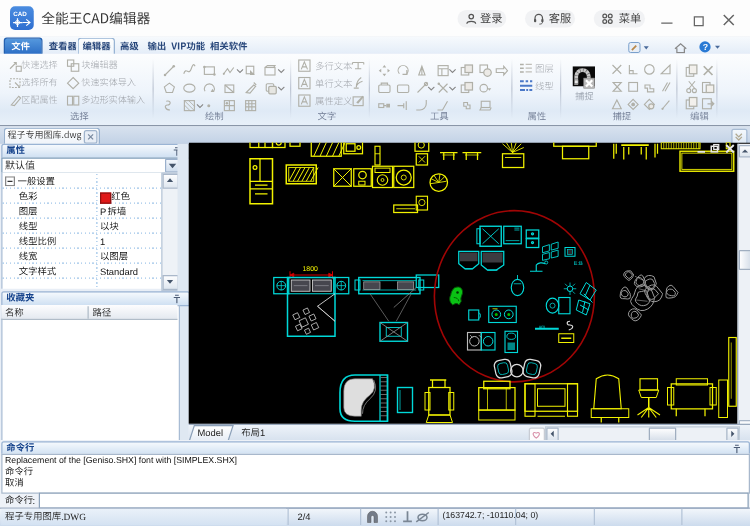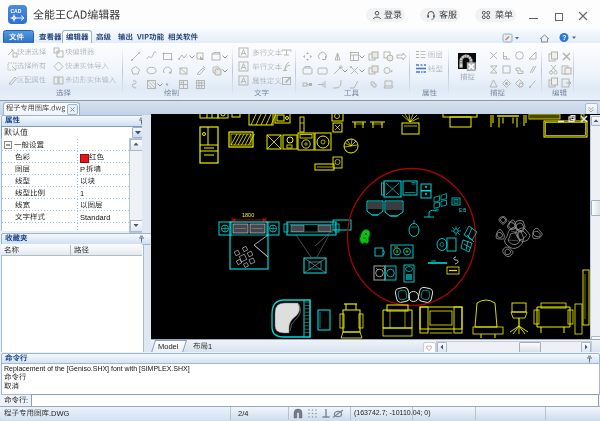--- a/index.html
+++ b/index.html
@@ -1093,21 +1093,21 @@
 <div style="position:absolute;left:4px;top:409px;width:45px;height:9px;">
       <svg width="45.0" height="9.4" viewBox="0 0 45.0 9.4" fill="#222">
         <path transform="translate(0.00,6.60) scale(0.00750,-0.00750)" d="M526 737H839V544H526ZM463 796V486H904V796ZM448 206V148H647V9H380V-51H962V9H713V148H918V206H713V334H940V393H425V334H647V206ZM364 823C291 790 158 761 45 742C53 727 62 705 66 690C114 697 166 706 217 717V556H50V493H208C167 375 96 241 30 169C42 154 58 127 65 108C119 172 175 276 217 382V-76H283V361C318 319 363 262 380 234L420 286C401 310 312 400 283 426V493H412V556H283V732C331 744 376 757 412 772Z"></path>
         <path transform="translate(7.50,6.60) scale(0.00750,-0.00750)" d="M469 538V392H52V325H469V13C469 -4 462 -9 442 -11C420 -12 347 -12 264 -9C275 -29 287 -59 292 -78C389 -78 453 -77 489 -66C526 -55 538 -34 538 13V325H952V392H538V503C652 561 783 651 870 735L819 773L804 769H152V703H731C658 643 556 577 469 538Z"></path>
         <path transform="translate(15.00,6.60) scale(0.00750,-0.00750)" d="M431 840 397 723H138V659H377L337 534H58V469H315C292 402 270 340 250 290L303 289H320H720C661 229 582 152 511 86C439 114 364 139 298 158L259 109C412 63 607 -19 704 -78L746 -21C703 4 644 32 579 59C672 149 776 252 849 326L798 356L786 352H343L384 469H927V534H406L446 659H855V723H466L498 830Z"></path>
         <path transform="translate(22.50,6.60) scale(0.00750,-0.00750)" d="M155 768V404C155 263 145 86 34 -39C49 -47 75 -70 85 -83C162 3 197 119 211 231H471V-69H538V231H818V17C818 -2 811 -8 792 -9C772 -9 704 -10 631 -8C641 -26 652 -55 655 -73C750 -74 808 -73 840 -62C873 -51 884 -29 884 17V768ZM221 703H471V534H221ZM818 703V534H538V703ZM221 470H471V294H217C220 332 221 370 221 404ZM818 470V294H538V470Z"></path>
         <path transform="translate(30.00,6.60) scale(0.00750,-0.00750)" d="M378 281C458 264 559 229 614 202L642 248C587 274 486 307 407 323ZM277 154C415 137 588 97 683 63L713 114C616 146 443 185 308 201ZM86 793V-78H151V-35H847V-78H915V793ZM151 25V732H847V25ZM416 708C365 625 278 546 193 494C207 485 230 465 240 454C272 475 305 501 337 530C369 495 408 463 452 435C364 392 265 361 174 343C186 330 200 304 206 288C305 311 413 349 509 401C593 355 690 320 786 299C794 316 811 338 823 350C733 367 642 395 563 433C638 482 702 540 744 608L706 631L695 628H429C445 648 459 668 472 688ZM375 567 383 575H650C613 533 563 496 506 463C454 494 408 528 375 567Z"></path>
         <path transform="translate(37.50,6.60) scale(0.00750,-0.00750)" d="M325 251C334 259 366 264 418 264H596V143H230V81H596V-78H662V81H953V143H662V264H887L888 326H662V434H596V326H397C429 373 461 428 490 486H909V547H520L554 623L486 647C475 614 461 579 446 547H259V486H418C391 433 367 392 356 375C336 342 319 320 302 316C310 298 321 264 325 251ZM471 820C489 795 506 764 519 736H123V446C123 301 115 98 33 -45C49 -52 78 -71 90 -83C176 68 189 292 189 446V673H951V736H596C583 767 559 807 535 838Z"></path>
       </svg>
     </div>
-<div style="position:absolute;left:49px;top:409px;font-size:7.5px;color:#222;font-family:Liberation Sans, sans-serif">.DWG</div>
+<div style="position:absolute;left:49px;top:409px;font-size:7.5px;color:#222;font-family:Liberation Serif, serif">.DWG</div>
 <div style="position:absolute;left:238px;top:409px;font-size:7.5px;color:#222;font-family:'Liberation Sans'">2/4</div>
 <div style="position:absolute;left:230px;top:407px;width:1px;height:13px;background:#b4c4d8"></div>
 <div style="position:absolute;left:288px;top:407px;width:1px;height:13px;background:#b4c4d8"></div>
 <div style="position:absolute;left:350px;top:407px;width:1px;height:13px;background:#b4c4d8"></div>
 <div style="position:absolute;left:412px;top:407px;width:1px;height:13px;background:#b4c4d8"></div>
 <div style="position:absolute;left:475px;top:407px;width:1px;height:13px;background:#b4c4d8"></div>
 <div style="position:absolute;left:545px;top:407px;width:1px;height:13px;background:#b4c4d8"></div>
 <svg style="position:absolute;left:292px;top:407px" width="60" height="13">
 <path d="M2 11 V6 A4 4 0 0 1 10 6 V11 H7.2 V6 A1.6 1.6 0 0 0 4.8 6 V11 Z" fill="#737b88" stroke="#555" stroke-width="0.4"></path>
 <g fill="#8a96a4">

